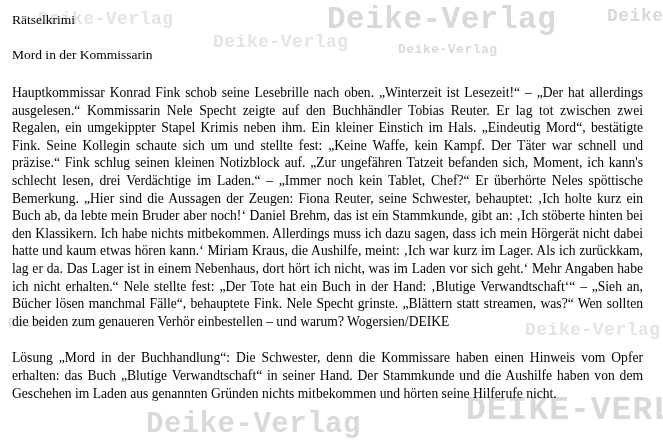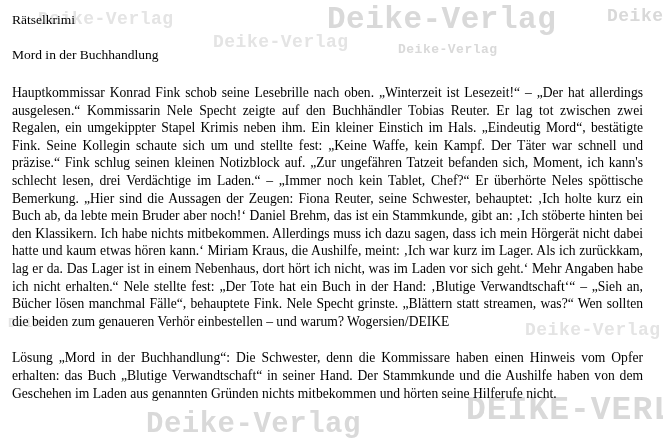--- a/index.html
+++ b/index.html
@@ -94,16 +94,16 @@
   <div class="wm small w4">Deike-Verlag</div>
   <div class="wm mid w5 faint">Deike-Verlag</div>
   <div class="wm mid w6 faint">Deike-Verlag</div>
   <div class="wm w7">Deike-Verlag</div>
   <div class="wm w8">DEIKE-VERLAG</div>
   <div class="wm small w9 faint">Deike</div>
 </div>
 
 <div class="doc">
   <div class="line-title">Rätselkrimi</div>
-  <div class="line-subtitle">Mord in der Buchhandlung</div>
+  <div class="line-subtitle">Mord in der Kommissarin</div>
   <div class="para">Hauptkommissar Konrad Fink schob seine Lesebrille nach oben. „Winterzeit ist Lesezeit!“ – „Der hat allerdings ausgelesen.“ Kommissarin Nele Specht zeigte auf den Buchhändler Tobias Reuter. Er lag tot zwischen zwei Regalen, ein umgekippter Stapel Krimis neben ihm. Ein kleiner Einstich im Hals. „Eindeutig Mord“, bestätigte Fink. Seine Kollegin schaute sich um und stellte fest: „Keine Waffe, kein Kampf. Der Täter war schnell und präzise.“ Fink schlug seinen kleinen Notizblock auf. „Zur ungefähren Tatzeit befanden sich, Moment, ich kann's schlecht lesen, drei Verdächtige im Laden.“ – „Immer noch kein Tablet, Chef?“ Er überhörte Neles spöttische Bemerkung. „Hier sind die Aussagen der Zeugen: Fiona Reuter, seine Schwester, behauptet: ‚Ich holte kurz ein Buch ab, da lebte mein Bruder aber noch!‘ Daniel Brehm, das ist ein Stammkunde, gibt an: ‚Ich stöberte hinten bei den Klassikern. Ich habe nichts mitbekommen. Allerdings muss ich dazu sagen, dass ich mein Hörgerät nicht dabei hatte und kaum etwas hören kann.‘ Miriam Kraus, die Aushilfe, meint: ‚Ich war kurz im Lager. Als ich zurückkam, lag er da. Das Lager ist in einem Nebenhaus, dort hört ich nicht, was im Laden vor sich geht.‘ Mehr Angaben habe ich nicht erhalten.“ Nele stellte fest: „Der Tote hat ein Buch in der Hand: ‚Blutige Verwandtschaft‘“ – „Sieh an, Bücher lösen manchmal Fälle“, behauptete Fink. Nele Specht grinste. „Blättern statt streamen, was?“ Wen sollten die beiden zum genaueren Verhör einbestellen – und warum? Wogersien/DEIKE</div>
   <div class="para last">Lösung „Mord in der Buchhandlung“: Die Schwester, denn die Kommissare haben einen Hinweis vom Opfer erhalten: das Buch „Blutige Verwandtschaft“ in seiner Hand. Der Stammkunde und die Aushilfe haben von dem Geschehen im Laden aus genannten Gründen nichts mitbekommen und hörten seine Hilferufe nicht.</div>
 </div>
 
 </body></html>

